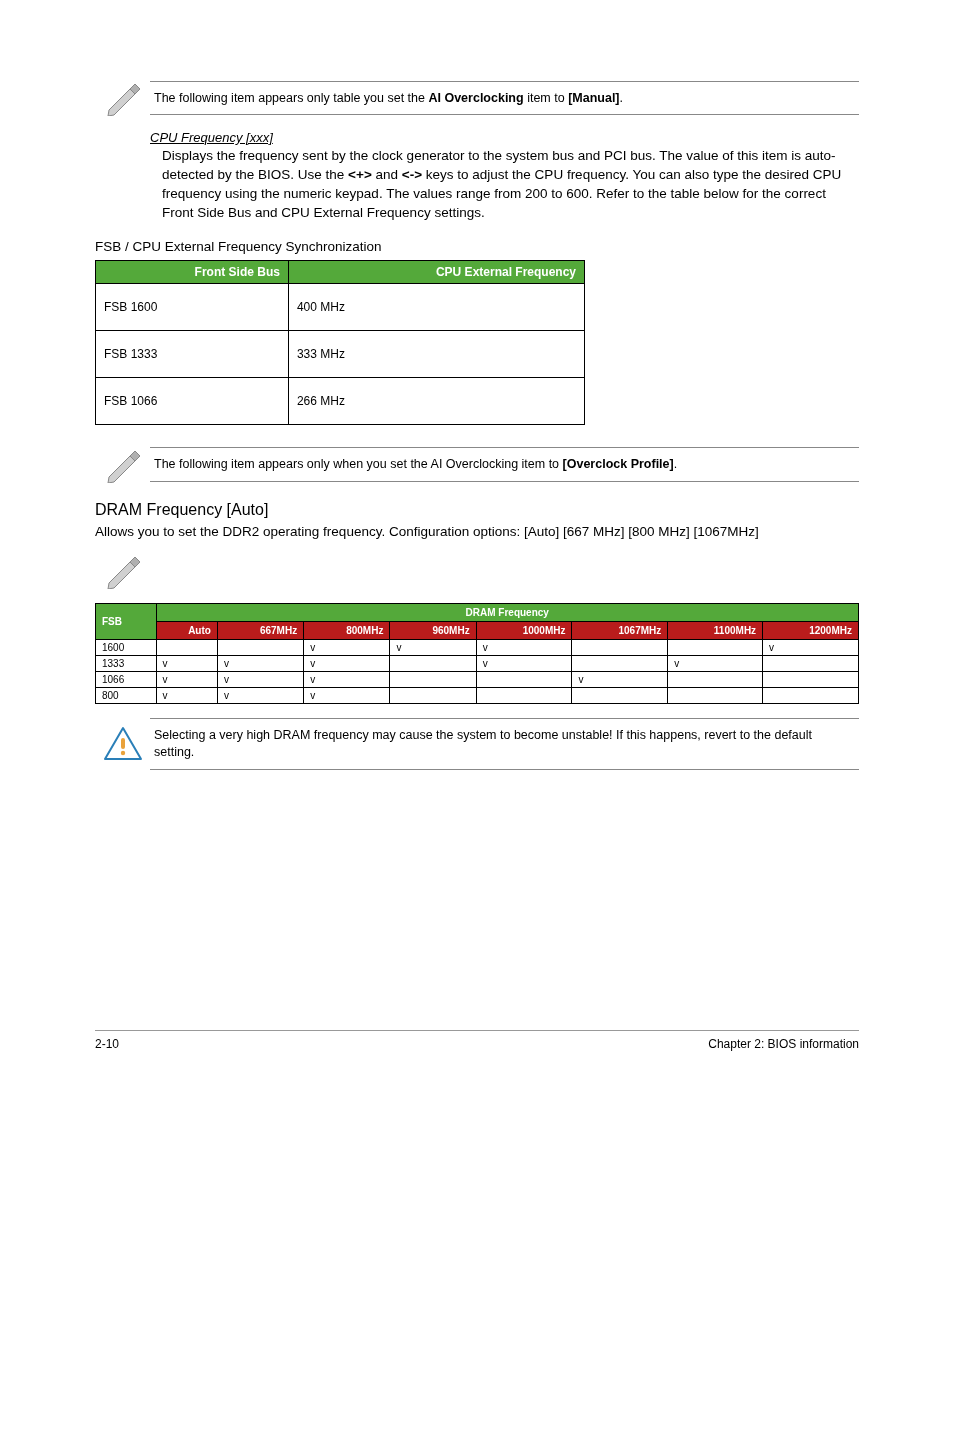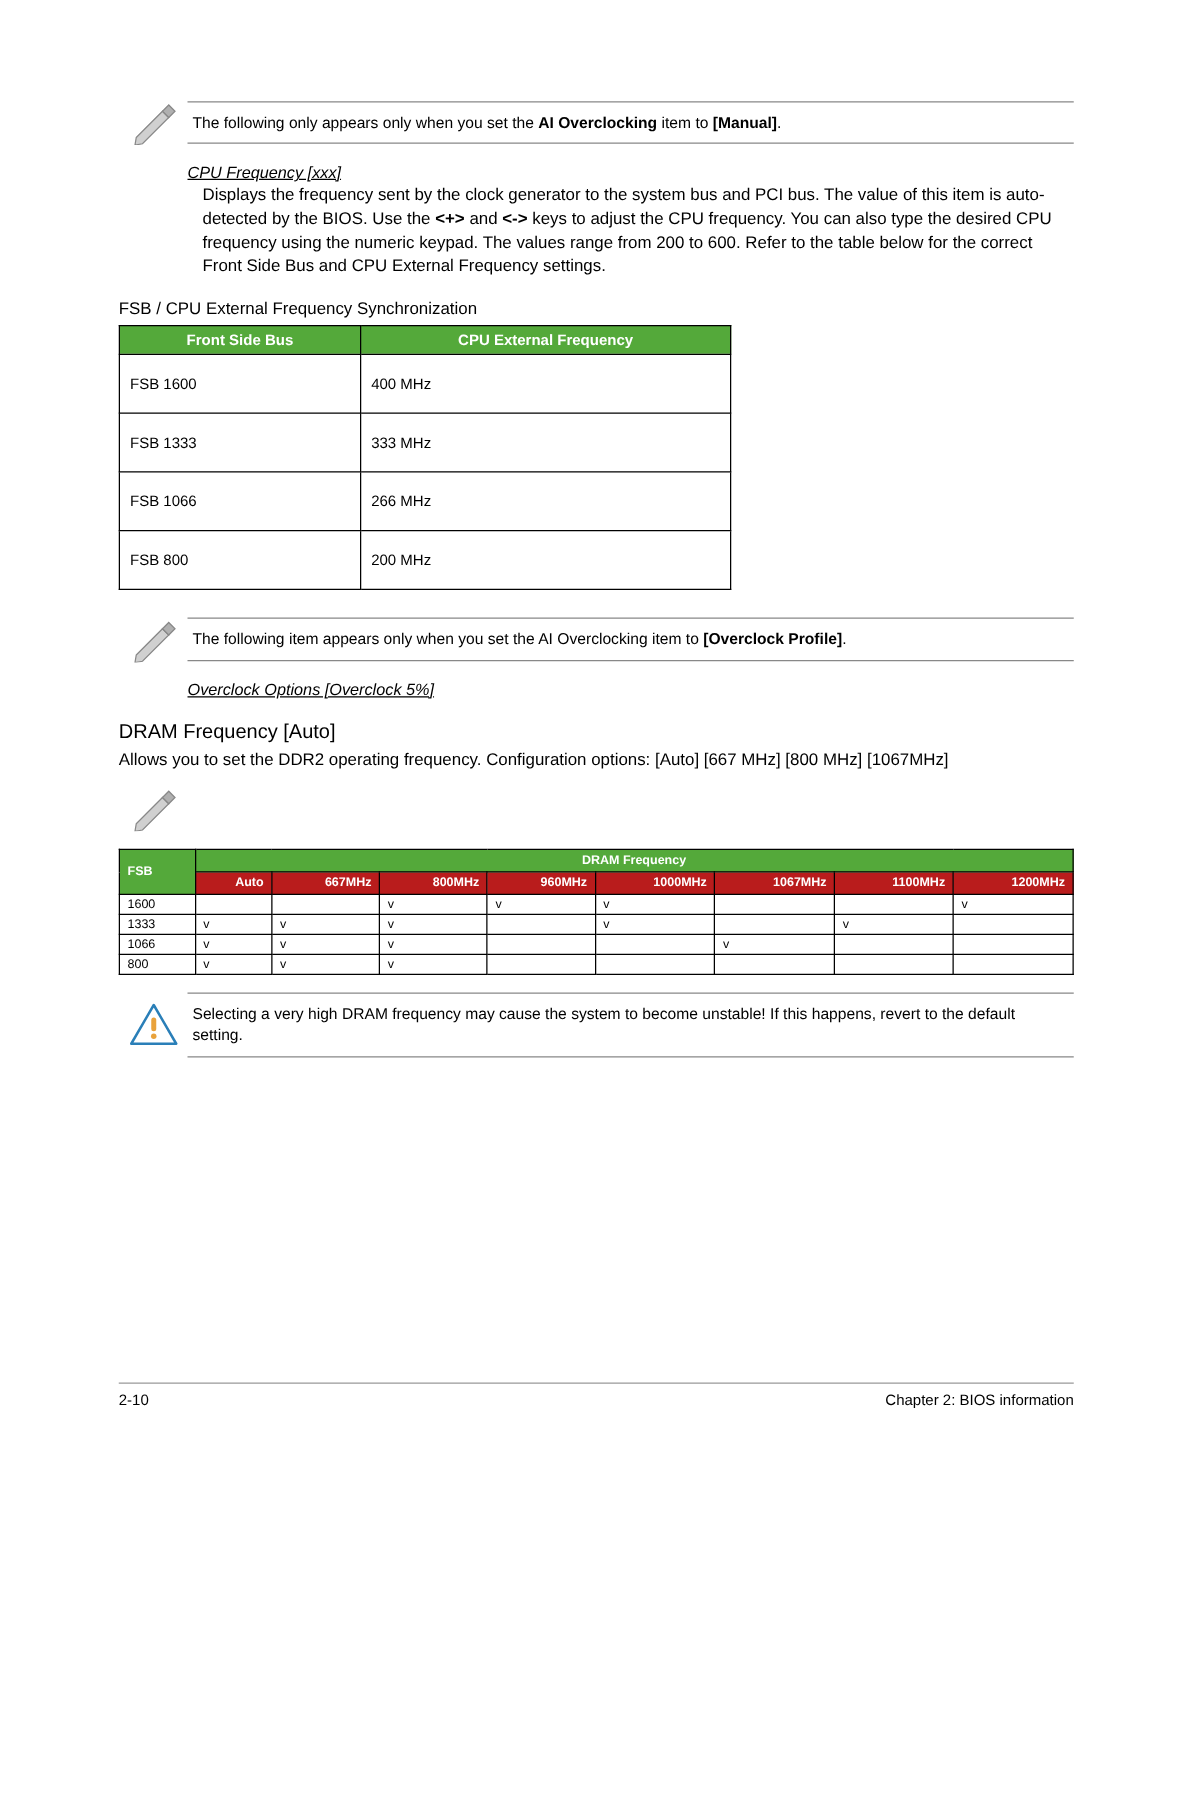--- a/index.html
+++ b/index.html
@@ -62,21 +62,21 @@
   }
   table.fsb-table {
     border-collapse: collapse;
     width: 490px;
     font-size: 12px;
   }
   table.fsb-table th {
     background: #54a93a;
     color: #fff;
     font-weight: bold;
-    text-align: center;
+    text-align: right;
     padding: 4px 8px;
     border: 1px solid #000;
   }
   table.fsb-table td {
     border: 1px solid #000;
     padding: 16px 8px;
   }
   table.dram-table {
     border-collapse: collapse;
     width: 100%;
@@ -113,21 +113,21 @@
 <body>
 
 <div class="note-box">
   <div class="note-icon">
     <svg width="42" height="36" viewBox="0 0 42 36">
       <path d="M7 30 L28 9 L33 14 L12 35 L6 36 Z" fill="#d0d0d0" stroke="#888" stroke-width="1"></path>
       <path d="M28 9 L33 4 L38 9 L33 14 Z" fill="#b0b0b0" stroke="#888" stroke-width="1"></path>
     </svg>
   </div>
   <div class="note-content">
-    <span>The following only appears only when you set the </span><b>AI Overclocking</b><span> item to </span><b>[Manual]</b><span>.</span>
+    <span>The following item appears only table you set the </span><b>AI Overclocking</b><span> item to </span><b>[Manual]</b><span>.</span>
   </div>
 </div>
 
 <div class="indented-block">
   <div class="item-title">CPU Frequency [xxx]</div>
   <div class="item-desc">
     <span>Displays the frequency sent by the clock generator to the system bus and PCI bus. The value of this item is auto-detected by the BIOS. Use the </span><b>&lt;+&gt;</b><span> and </span><b>&lt;-&gt;</b><span> keys to adjust the CPU frequency. You can also type the desired CPU frequency using the numeric keypad. The values range from 200 to 600. Refer to the table below for the correct Front Side Bus and CPU External Frequency settings.</span>
   </div>
 </div>
 
@@ -144,41 +144,36 @@
         <td>400 MHz</td>
       </tr>
   <tr>
         <td>FSB 1333</td>
         <td>333 MHz</td>
       </tr>
   <tr>
         <td>FSB 1066</td>
         <td>266 MHz</td>
       </tr>
-  <tr>
-        <td>FSB 800</td>
-        <td>200 MHz</td>
-      </tr>
 </tbody>
   </table>
 
 <div class="note-box" style="margin-top:22px">
   <div class="note-icon">
     <svg width="42" height="36" viewBox="0 0 42 36">
       <path d="M7 30 L28 9 L33 14 L12 35 L6 36 Z" fill="#d0d0d0" stroke="#888" stroke-width="1"></path>
       <path d="M28 9 L33 4 L38 9 L33 14 Z" fill="#b0b0b0" stroke="#888" stroke-width="1"></path>
     </svg>
   </div>
   <div class="note-content">
     <span>The following item appears only when you set the AI Overclocking item to </span><b>[Overclock Profile]</b><span>.</span>
   </div>
 </div>
 
 <div class="indented-block">
-  <div class="item-title">Overclock Options [Overclock 5%]</div>
 </div>
 
 <div class="h3">DRAM Frequency [Auto]</div>
 <div class="h3-desc">Allows you to set the DDR2 operating frequency. Configuration options: [Auto] [667 MHz] [800 MHz] [1067MHz]</div>
 
 <div class="note-box">
   <div class="note-icon">
     <svg width="42" height="36" viewBox="0 0 42 36">
       <path d="M7 30 L28 9 L33 14 L12 35 L6 36 Z" fill="#d0d0d0" stroke="#888" stroke-width="1"></path>
       <path d="M28 9 L33 4 L38 9 L33 14 Z" fill="#b0b0b0" stroke="#888" stroke-width="1"></path>

